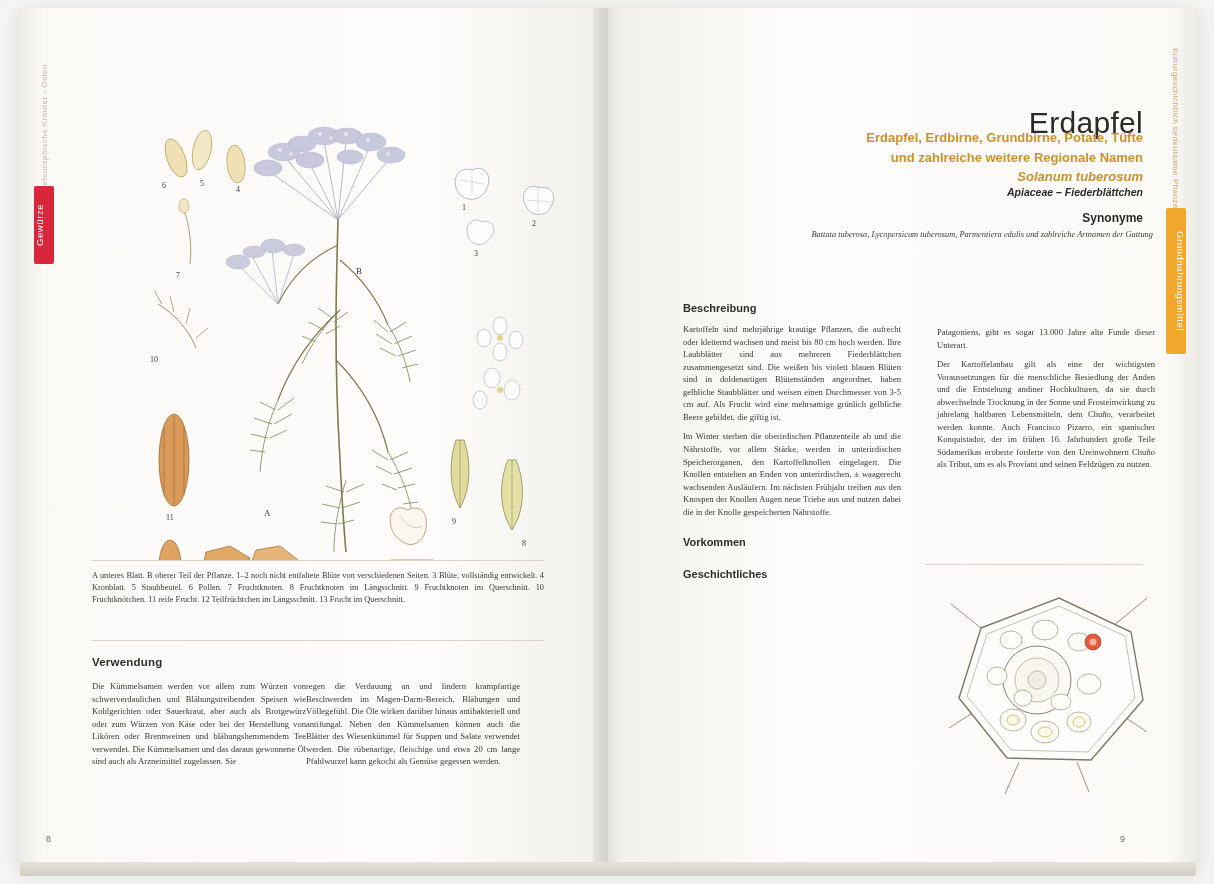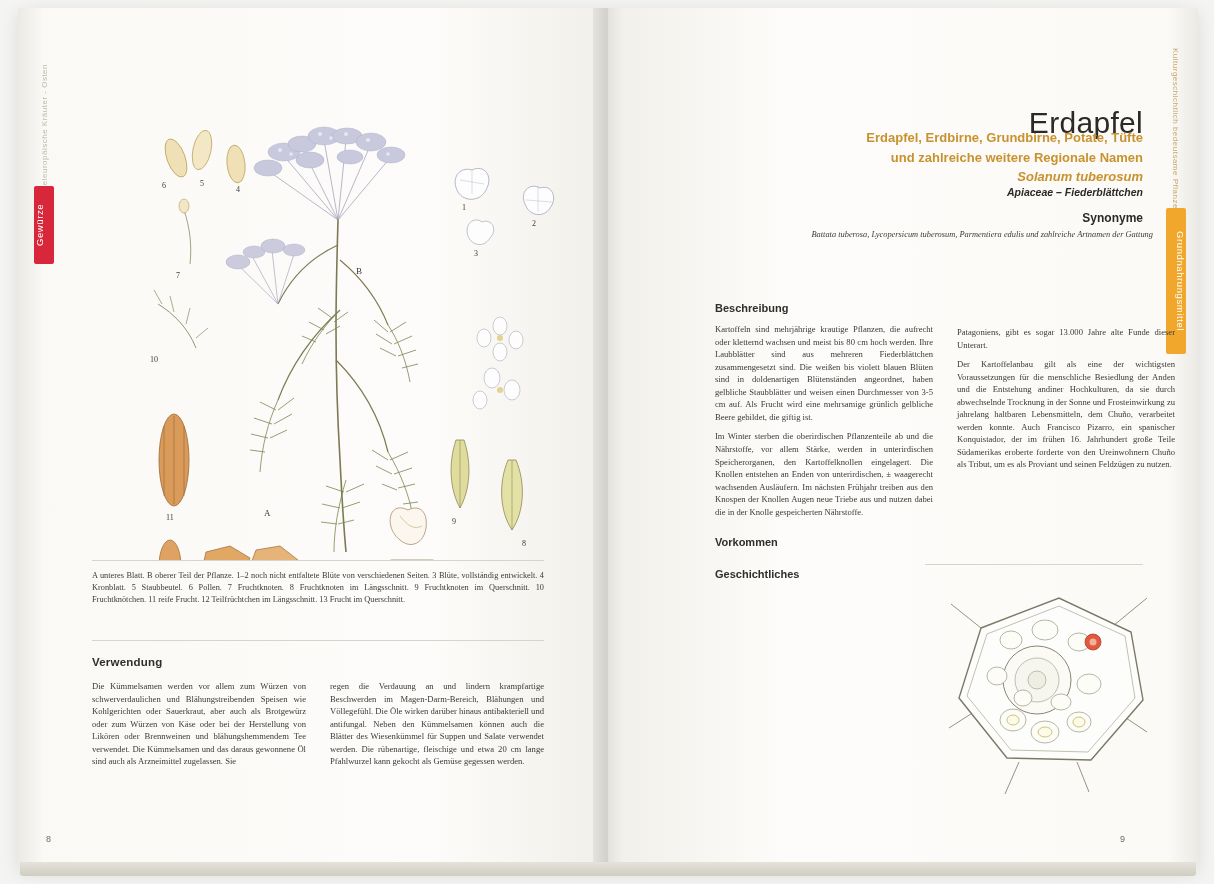--- a/index.html
+++ b/index.html
@@ -168,21 +168,20 @@
     position: absolute;
     left: 74px;
     top: 648px;
   }
   .cols2 {
     position: absolute;
     left: 74px;
     top: 672px;
     width: 452px;
     display: flex;
-    gap: 24px;
   }
   .cols2 .col {
     width: 214px;
     font-size: 8.6px;
     line-height: 1.46;
     color: #3b3a35;
     text-align: justify;
   }
 
   .folio {
@@ -266,24 +265,23 @@
     text-align: right;
   }
 
   
   .rcol {
     position: absolute;
     font-size: 8.6px;
     line-height: 1.46;
     color: #3b3a35;
     text-align: justify;
-    margin-left: 32px;
   }
   .rcol-a { left: 30px; top: 292px; width: 218px; }
-  .rcol-b { left: 272px; top: 318px; width: 218px; }
+  .rcol-b { left: 284px; top: 318px; width: 218px; }
 
   .rsect {
     font-family: "Liberation Sans", sans-serif;
     font-weight: bold;
     font-size: 11px;
     color: #2f2e2a;
     margin-bottom: 7px;
   }
   .rsect.spaced { margin-top: 16px; }
 

